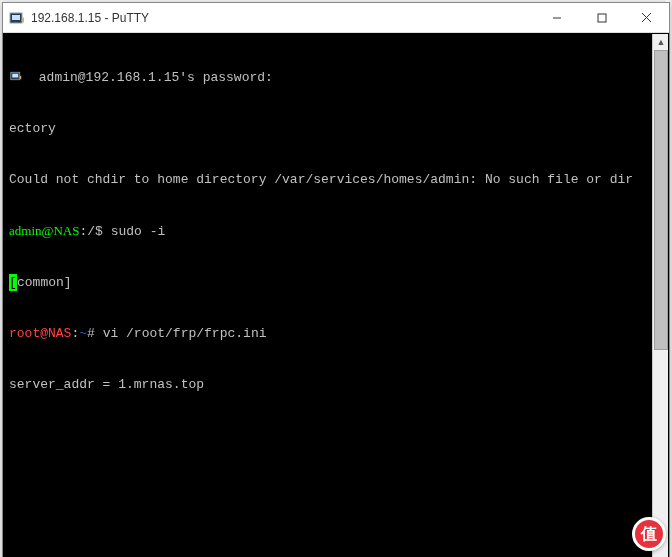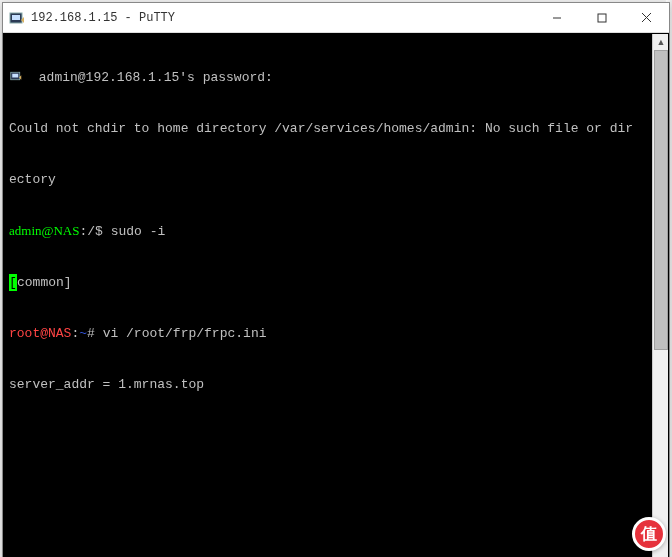--- a/index.html
+++ b/index.html
@@ -30,21 +30,20 @@
     }
     .putty-icon {
       width: 16px; height: 16px;
       margin-right: 6px;
       display: flex; align-items: center;
     }
     .title-text {
       font-size: 12px;
       color: #333;
       flex: 1;
-      font-family: Liberation Mono, monospace;
     }
     .win-controls { display: flex; height: 100%; }
     .win-btn {
       width: 45px;
       display: flex; align-items: center; justify-content: center;
       font-size: 14px;
       color: #333;
     }
     .win-btn.close { color: #333; }
     .terminal {
@@ -160,22 +159,22 @@
       </div>
     </div>
   </div>
 
   <div class="terminal">
     <div class="tline"><span class="putty-icon" style="display:inline-block;vertical-align:middle"><svg width="14" height="12" viewBox="0 0 16 16">
             <rect x="1" y="3" width="12" height="10" fill="#2b3a55" stroke="#8aa" stroke-width="1"></rect>
             <rect x="3" y="5" width="8" height="5" fill="#c6e0ff"></rect>
             <path d="M12 10 L15 7 L15 13 Z" fill="#d8b060"></path>
           </svg></span> <span>admin@192.168.1.15's password:</span></div>
+    <div class="tline">ectory</div>
     <div class="tline">Could not chdir to home directory /var/services/homes/admin: No such file or dir</div>
-    <div class="tline">ectory</div>
     <div class="tline"><span class="green">admin@NAS</span><span>:/$ </span><span>sudo -i</span></div>
     <div class="tline"><span class="cursor-block">[</span><span>common]</span></div>
     <div class="tline"><span class="red">root@NAS</span><span>:</span><span class="dark-blue">~</span><span># </span><span>vi /root/frp/frpc.ini</span></div>
     <div class="tline">server_addr = 1.mrnas.top</div>
     
     
     
     
     
     

